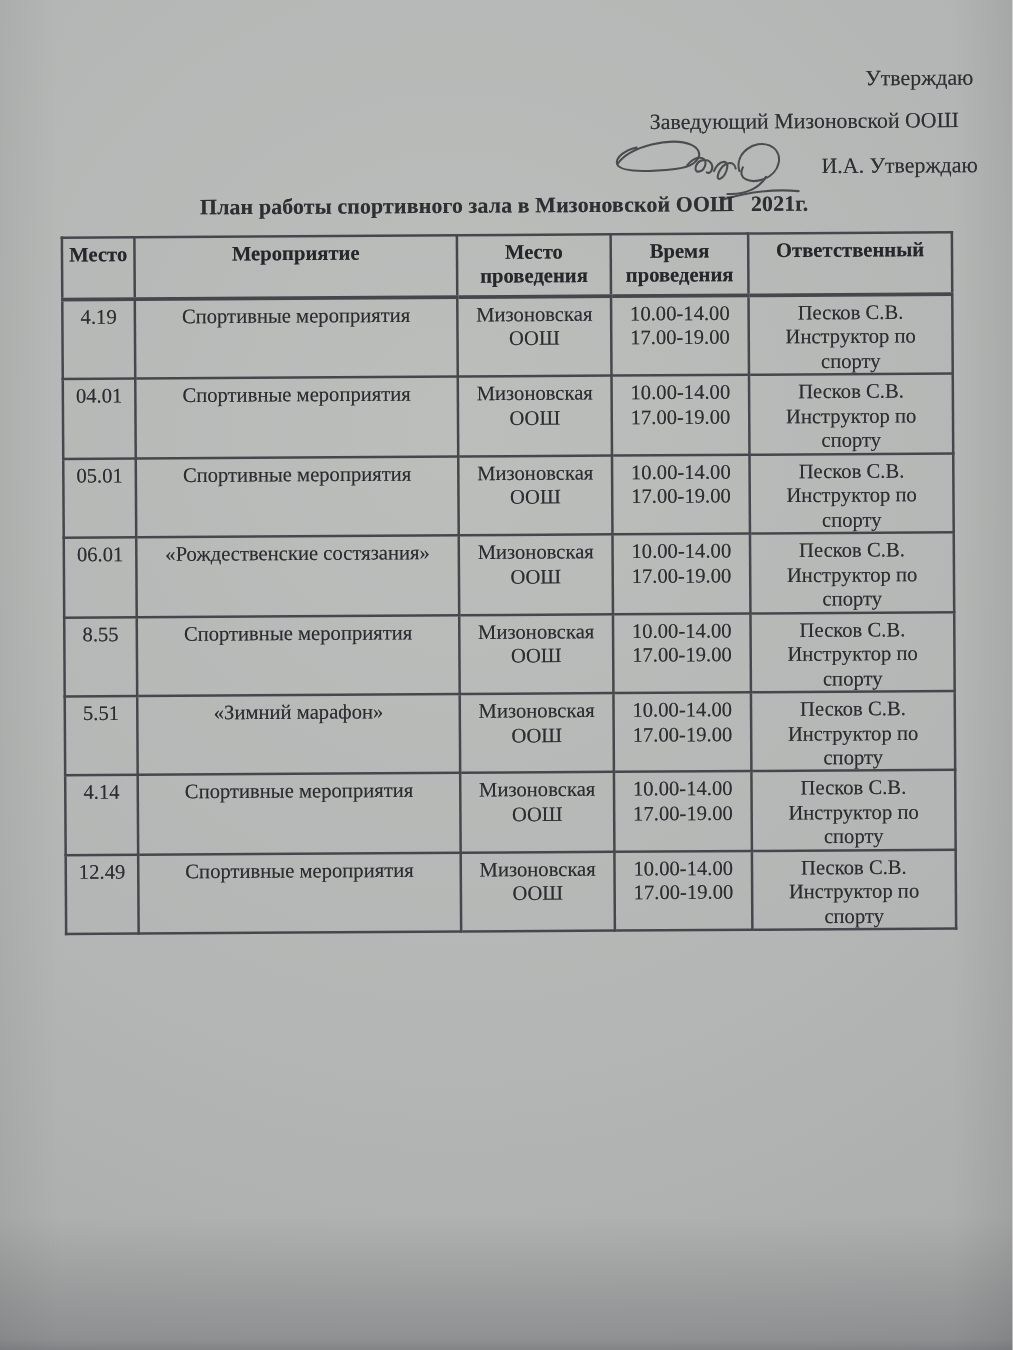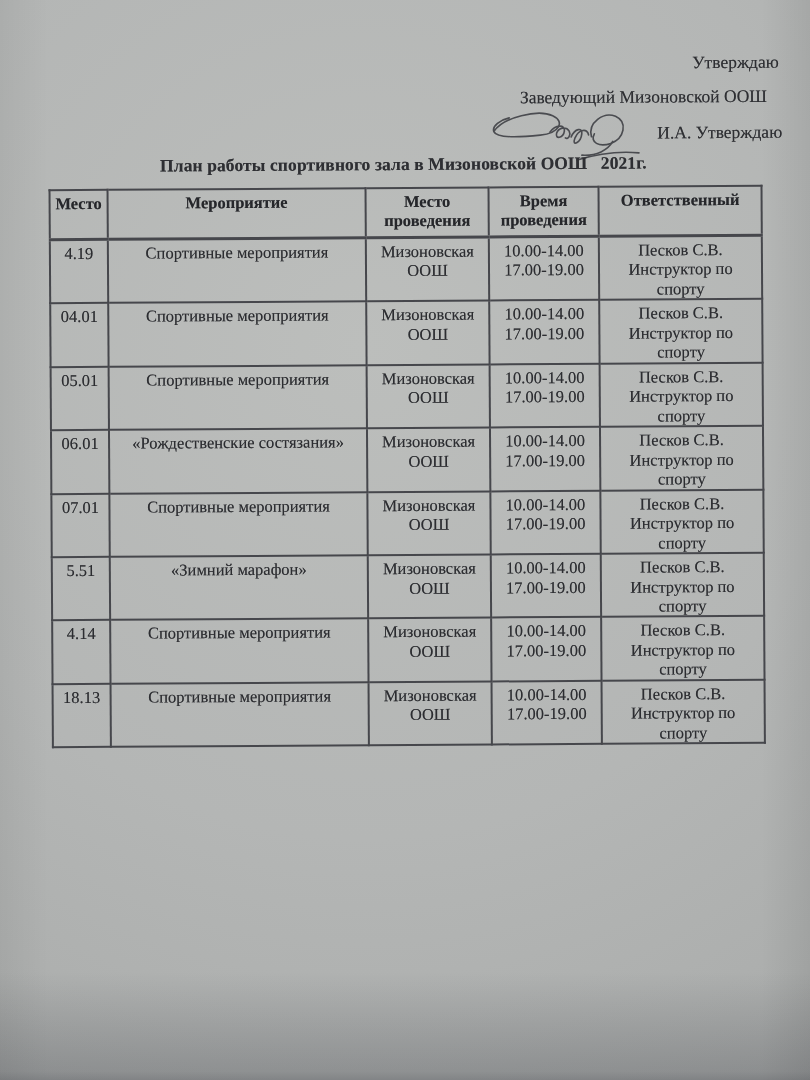--- a/index.html
+++ b/index.html
@@ -122,21 +122,21 @@
       <td>«Рождественские состязания»</td>
       <td>Мизоновская
 ООШ</td>
       <td>10.00-14.00
 17.00-19.00</td>
       <td>Песков С.В.
 Инструктор по
 спорту</td>
     </tr>
     <tr class="row">
-      <td>07.01</td>
+      <td>8.55</td>
       <td>Спортивные мероприятия</td>
       <td>Мизоновская
 ООШ</td>
       <td>10.00-14.00
 17.00-19.00</td>
       <td>Песков С.В.
 Инструктор по
 спорту</td>
     </tr>
     <tr class="row">
@@ -155,21 +155,21 @@
       <td>Спортивные мероприятия</td>
       <td>Мизоновская
 ООШ</td>
       <td>10.00-14.00
 17.00-19.00</td>
       <td>Песков С.В.
 Инструктор по
 спорту</td>
     </tr>
     <tr class="row">
-      <td>18.13</td>
+      <td>12.49</td>
       <td>Спортивные мероприятия</td>
       <td>Мизоновская
 ООШ</td>
       <td>10.00-14.00
 17.00-19.00</td>
       <td>Песков С.В.
 Инструктор по
 спорту</td>
     </tr>
   </tbody>

